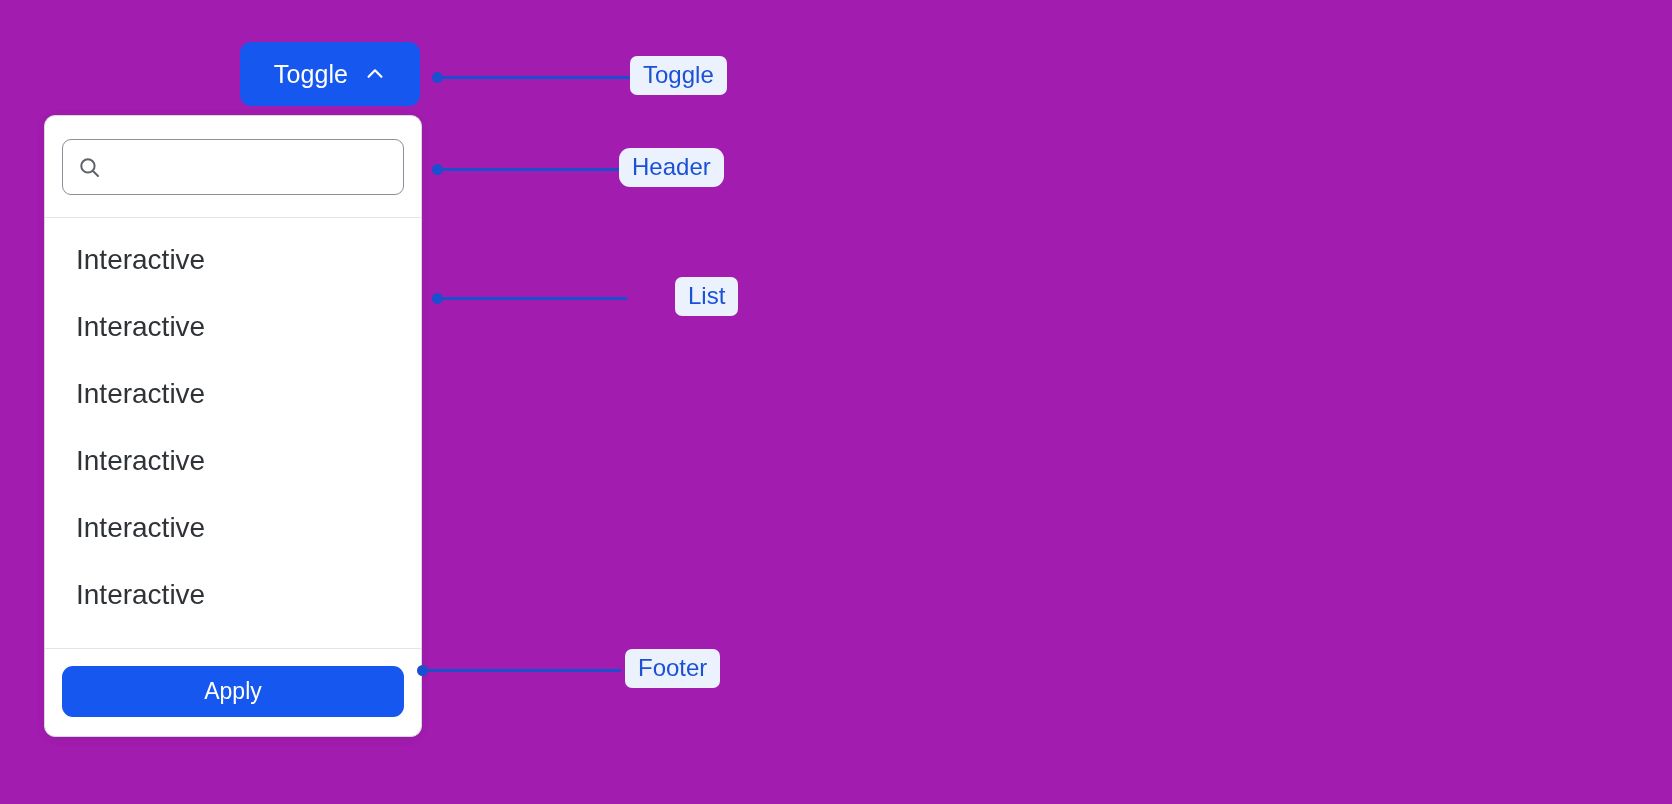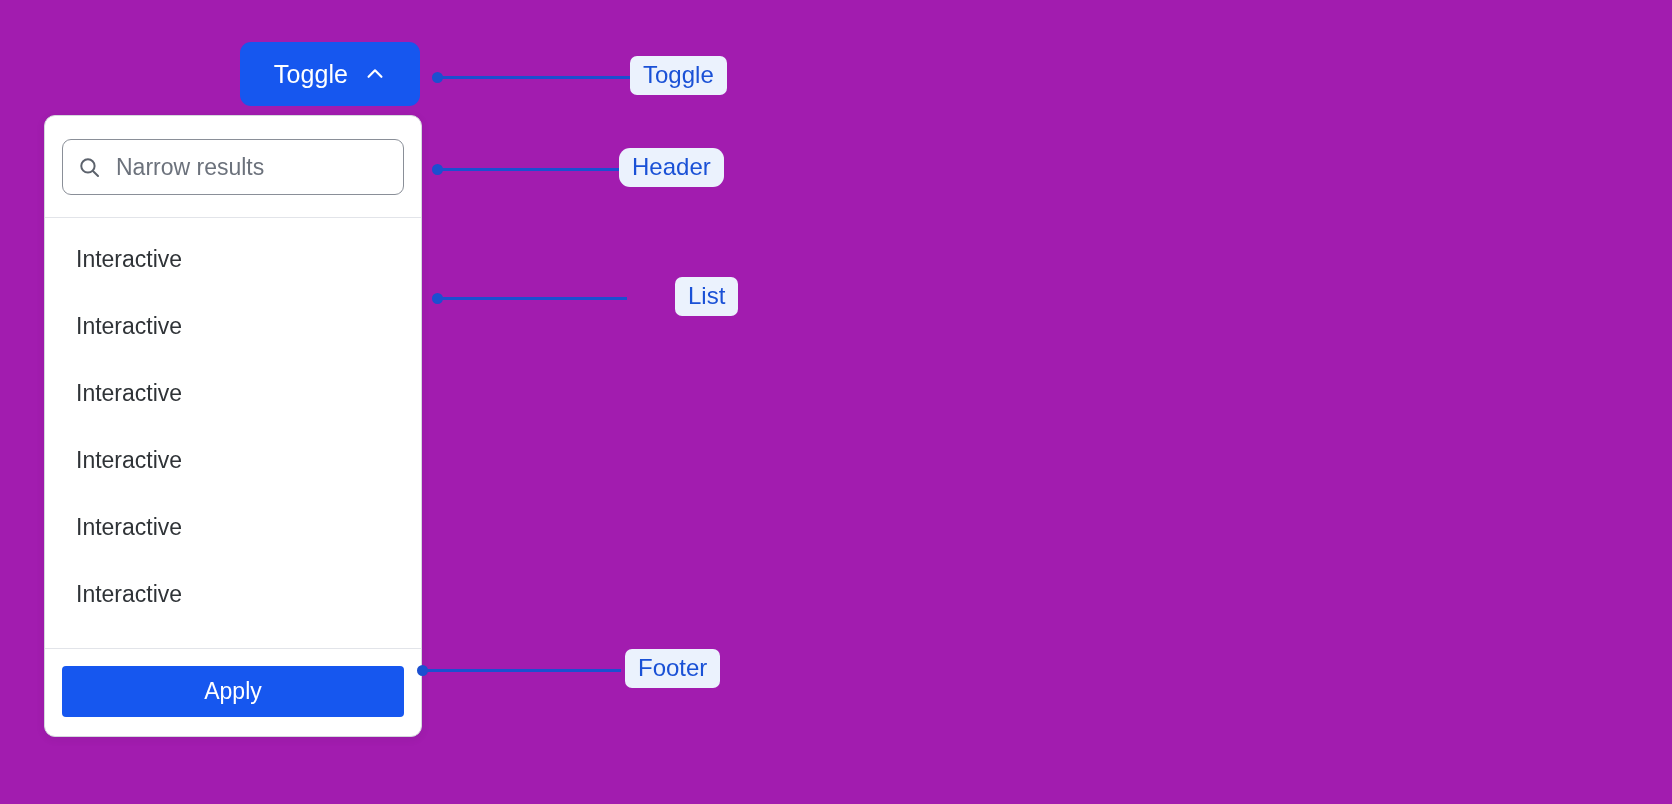--- a/index.html
+++ b/index.html
@@ -114,38 +114,38 @@
     list-style: none;
     padding: 8px 0 0 0;
     margin: 0;
     overflow: hidden;
   }
   .list-item {
     height: 67px;
     display: flex;
     align-items: center;
     padding: 0 17px 0 31px;
-    font-size: 23px;
+    font-size: 28px;
     color: #2f3337;
     cursor: pointer;
     line-height: 1;
   }
 
   
   .panel-footer {
     flex: 0 0 auto;
     border-top: 1px solid #e2e4e9;
     padding: 17px 17px 19px 17px;
   }
   .apply-button {
     width: 100%;
     height: 51px;
     background: #1657ef;
     border: none;
-    border-radius: 4px;
+    border-radius: 11px;
     color: #ffffff;
     font-family: "Liberation Sans", sans-serif;
     font-size: 23px;
     cursor: pointer;
     line-height: 1;
   }
 
   
   .annotation {
     position: absolute;
@@ -197,21 +197,20 @@
   <div class="dropdown-panel">
 
     <div class="panel-header">
       <div class="search-box">
         <span>
           <svg class="search-icon" viewBox="0 0 24 24" fill="none" stroke="#5c626c" stroke-width="1.9" stroke-linecap="round" stroke-linejoin="round">
             <circle cx="10.5" cy="10.5" r="6.4"></circle>
             <line x1="15.3" y1="15.3" x2="20.2" y2="20.2"></line>
           </svg>
         </span>
-        <input class="search-input" type="text" placeholder="Narrow results" value="" style="">
       </div>
     </div>
 
     <ul class="panel-list">
       <li class="list-item">Interactive</li>
       <li class="list-item">Interactive</li>
       <li class="list-item">Interactive</li>
       <li class="list-item">Interactive</li>
       <li class="list-item">Interactive</li>
       <li class="list-item">Interactive</li>

